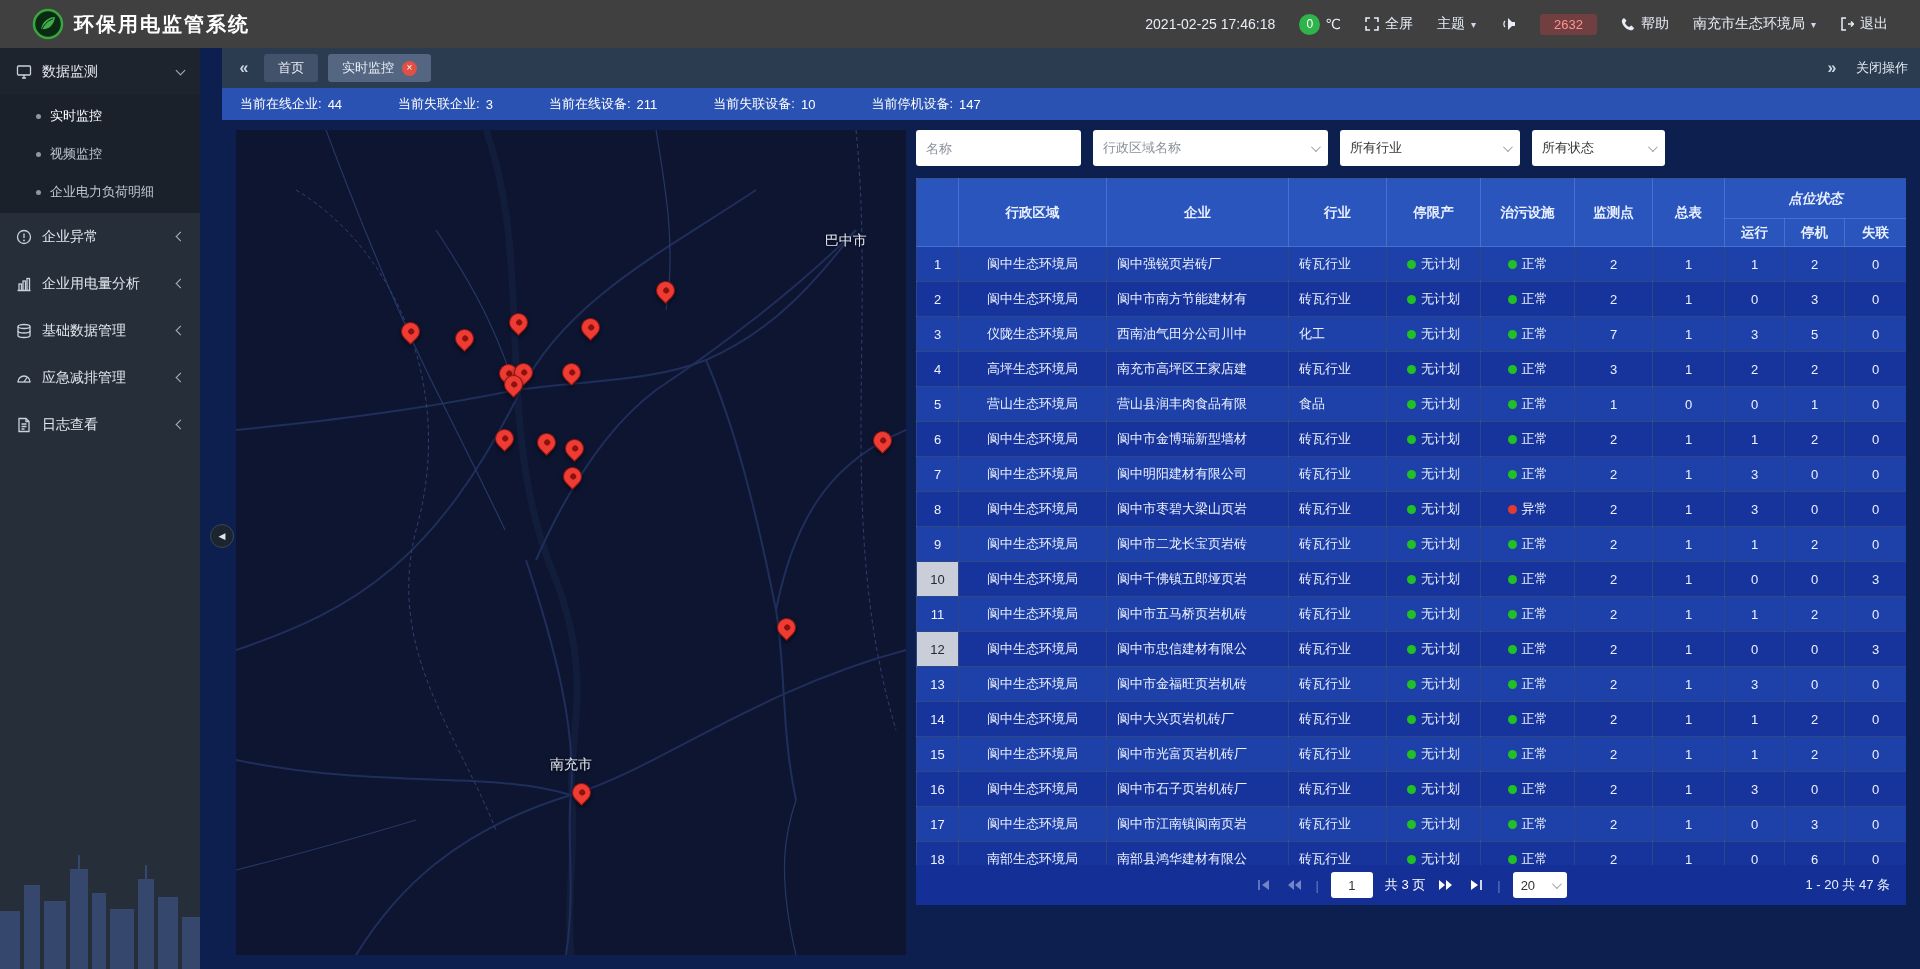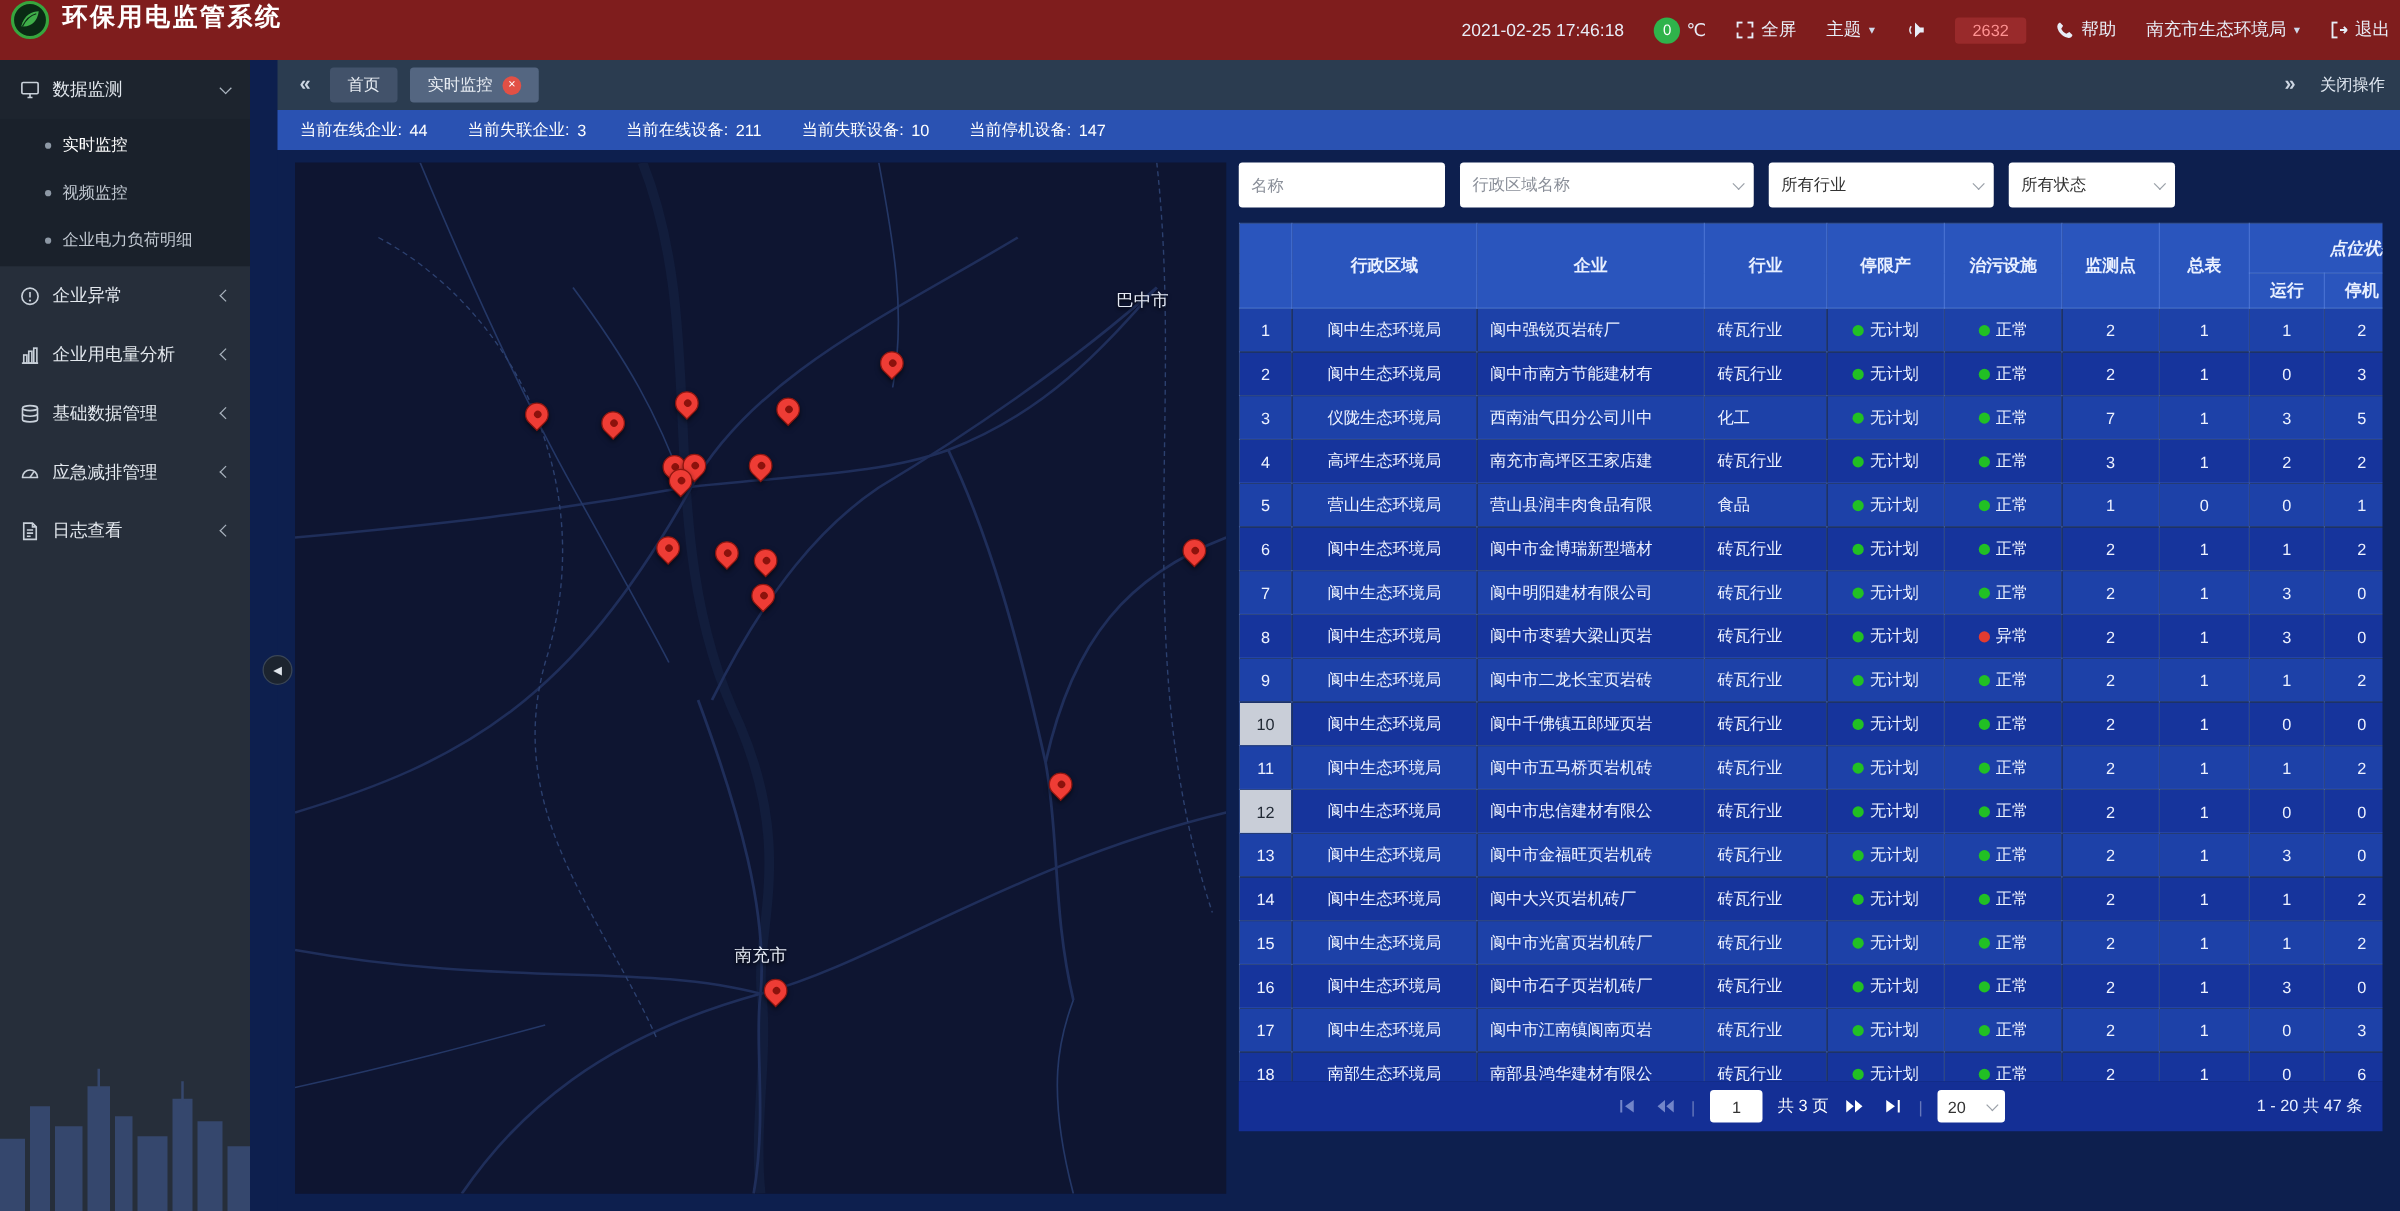--- a/index.html
+++ b/index.html
@@ -1,21 +1,21 @@
 <!DOCTYPE html>
 <html lang="zh"><head>
 <meta charset="utf-8">
 <style>
   *{margin:0;padding:0;box-sizing:border-box}
   html,body{width:1920px;height:969px;overflow:hidden}
   body{font-family:"Liberation Sans","DejaVu Sans",sans-serif;background:#0d1f4e;color:#fff;position:relative}
   button{background:none;border:0;color:inherit;font:inherit;padding:0;cursor:pointer}
 
   
-  .header{height:48px;background:#7f1d1d;display:flex;padding:0 8px;position:relative;z-index:5}
+  .header{height:48px;background:#404040;display:flex;align-items:center;padding:0 32px;position:relative;z-index:5}
   .logo{width:32px;height:32px;margin-right:10px;flex:0 0 auto}
   .title{font-size:20px;font-weight:bold;letter-spacing:2px;color:#fff}
   .header-right{margin-left:auto;display:flex;align-items:center;gap:24px;font-size:14px;color:#e8edf7}
   .clock{font-size:14px}
   .temp{display:flex;align-items:center;gap:5px}
   .temp-badge{width:21px;height:21px;border-radius:50%;background:#2fb34b;color:#fff;font-size:12px;display:flex;align-items:center;justify-content:center}
   .hbtn{display:flex;align-items:center;gap:6px;color:#e8edf7}
   .caret{font-size:10px;color:#cfd8ea}
   .alert-badge{background:rgba(196,62,66,.38);color:#ff9292;border-radius:3px;padding:3px 14px;font-size:13px;cursor:pointer}
 
@@ -41,27 +41,27 @@
   .tabbar{height:40px;background:#2b3c50;display:flex;align-items:center;gap:10px;padding:0 12px;font-size:13px}
   .tab-scroll{color:#cdd6e2;font-size:16px;font-weight:bold;width:20px;text-align:center}
   .tab-scroll.l::before{content:"«"}
   .tab-scroll.r::before{content:"»"}
   .tab{height:28px;padding:0 14px;border-radius:3px;background:#42526a;display:flex;align-items:center;gap:8px;color:#e9eef4;cursor:pointer}
   .tab.active{background:#546681}
   .tab-close{width:15px;height:15px;border-radius:50%;background:#e25045;color:#fff;font-size:10px;line-height:14px;text-align:center;cursor:pointer}
   .tab-close::before{content:"×"}
   .tabbar-right{margin-left:auto;display:flex;align-items:flex-start;gap:14px;color:#e2e9f2}
 
-  .statsbar{height:32px;background:#2a52b2;display:flex;align-items:center;gap:32px;padding:0 18px;font-size:13px;color:#fff;flex:0 0 auto}
+  .statsbar{height:32px;background:#2a52b2;display:flex;align-items:center;gap:56px;padding:0 18px;font-size:13px;color:#fff;flex:0 0 auto}
   .stat{display:flex;gap:6px;align-items:center}
 
   .content{flex:1;display:flex;gap:10px;padding:10px 14px 14px;background:#0d1f4e}
 
   
-  .map-panel{width:745px;flex:0 0 auto;background:#0e1531;position:relative;overflow:hidden;cursor:grab}
+  .map-panel{width:670px;flex:0 0 auto;background:#0e1531;position:relative;overflow:hidden;cursor:grab}
   .map-roads{position:absolute;inset:0;width:100%;height:100%}
   .pins,.cities{position:absolute;inset:0}
   .city{position:absolute;transform:translate(-50%,-50%);font-size:14px;color:#e6ebf5;text-shadow:0 1px 3px #000;white-space:nowrap}
   .pin{position:absolute;width:20px;height:24px;margin-left:-10px;margin-top:-23px;filter:drop-shadow(0 2px 2px rgba(0,0,0,.55));cursor:pointer}
   .pin i{display:block;width:19px;height:19px;background:#ee3c35;border:1px solid #8e1610;border-radius:50% 50% 50% 0;transform:rotate(-45deg);position:relative}
   .pin i::after{content:"";position:absolute;left:5.5px;top:5.5px;width:6px;height:6px;background:#8c120c;border-radius:50%}
 
   
   .right-panel{flex:1;display:flex;flex-direction:column;min-width:0}
   .filters{display:flex;gap:12px;height:36px;flex:0 0 auto}

